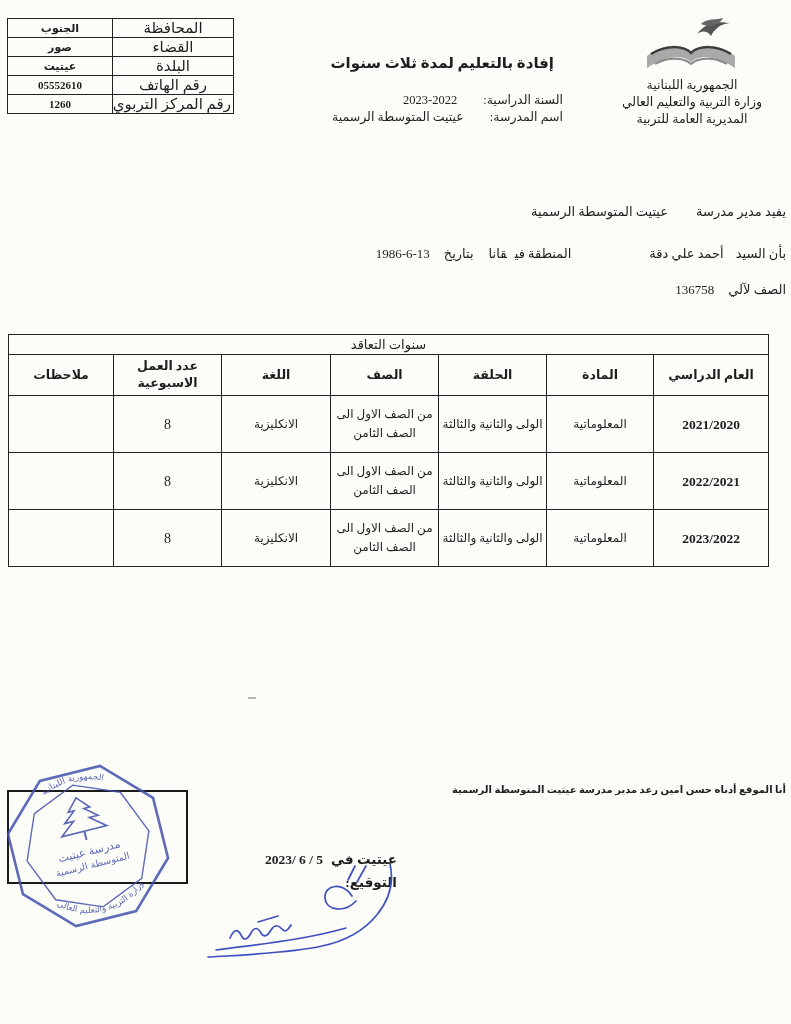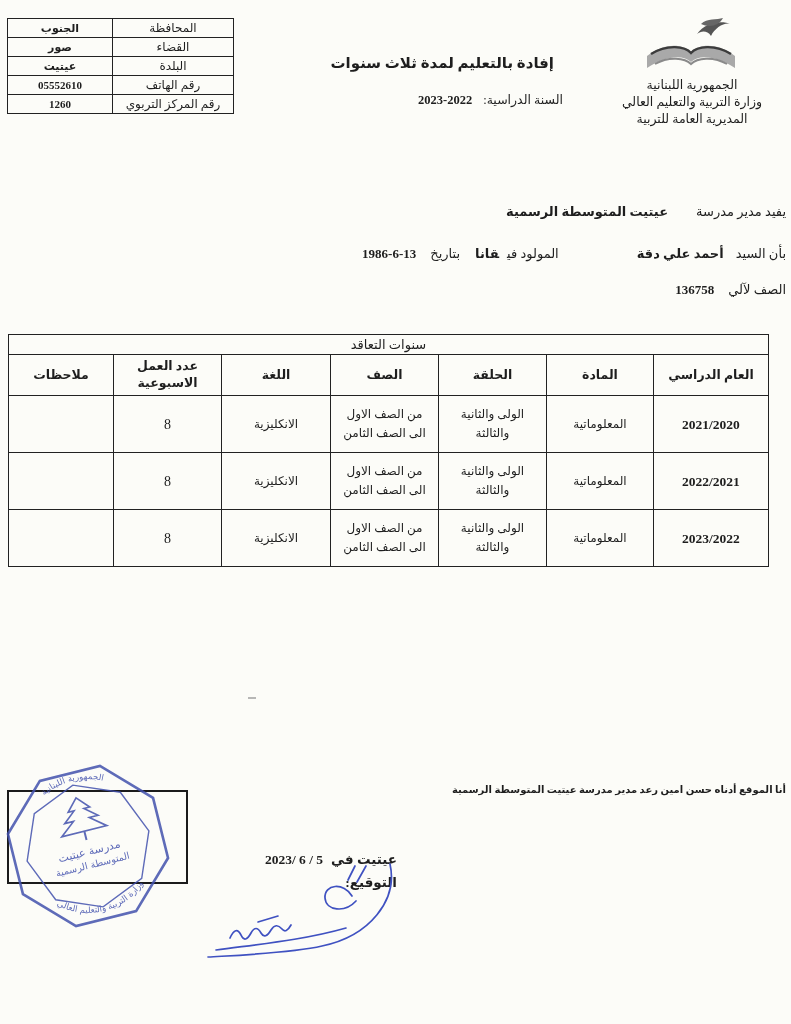--- a/index.html
+++ b/index.html
@@ -1,41 +1,41 @@
 <!DOCTYPE html>
 <html lang="ar"><head>
 <meta charset="utf-8">
 <style>
   html,body{margin:0;padding:0;background:#e8e8e8;}
   .page{
     position:relative;width:791px;height:1024px;background:#fcfcf8;
     font-family:"Liberation Serif","DejaVu Sans",serif;color:#1e1e1e;overflow:hidden;
     box-shadow:0 0 4px rgba(0,0,0,.2);
   }
-  .b{font-weight:bold;}
+  .b{font-weight:normal;}
   .num{direction:ltr;unicode-bidi:isolate;}
   
   table{border-collapse:collapse;}
   .info-table{position:absolute;left:7px;top:18px;width:226px;table-layout:fixed;direction:rtl;}
-  .info-table td{border:1px solid #222;height:18px;text-align:center;font-size:12px;padding:0 2px;overflow:hidden;white-space:nowrap;}
+  .info-table td{border:1px solid #222;height:18px;text-align:center;font-size:15px;padding:0 2px;overflow:hidden;white-space:nowrap;}
   .info-table td.val{font-weight:bold;font-size:11px;}
   
   .doc-title{position:absolute;left:288px;top:54px;width:266px;text-align:right;font-weight:bold;font-size:15px;direction:rtl;}
   .hdr-lines{position:absolute;right:228px;top:92px;direction:rtl;text-align:right;font-size:12.5px;line-height:17px;white-space:nowrap;}
-  .hdr-lines .lbl{margin-left:11px;}
+  .hdr-lines .lbl{margin-left:26px;}
   
   .logo{position:absolute;left:641px;top:18px;}
   .ministry{position:absolute;left:612px;top:77px;width:160px;text-align:center;direction:rtl;font-size:12.5px;line-height:17px;}
   
   .bline{position:absolute;right:5px;direction:rtl;white-space:nowrap;font-size:13px;}
   .g8{margin-left:8px;} .g12{margin-left:12px;text-align:right;} .g14{margin-left:14px;}
   .g28{margin-left:28px;} .g34{margin-left:15px;} .g78{margin-left:78px;}
   
   .contract-table{position:absolute;left:8px;top:334px;width:760px;table-layout:fixed;direction:rtl;font-size:12px;}
-  .contract-table th,.contract-table td{border:1px solid #222;text-align:center;vertical-align:middle;padding:1px 12px;}
+  .contract-table th,.contract-table td{border:1px solid #222;text-align:center;vertical-align:middle;padding:1px 3px;}
   .contract-table .trow{height:20px;font-size:13px;font-weight:normal;}
   .contract-table .hrow th{height:38px;font-size:12.5px;line-height:17px;}
   .contract-table .drow td{height:54px;line-height:19px;}
   .contract-table .year{font-weight:bold;font-size:13.5px;}
   .contract-table .hours{font-size:14px;}
   
   .statement{position:absolute;right:5px;top:784px;direction:rtl;white-space:nowrap;font-size:10px;font-weight:bold;}
   .black-box{position:absolute;left:7px;top:790px;width:177px;height:90px;border:2px solid #1b1b1b;}
   .stamp{position:absolute;left:2px;top:760px;transform:rotate(-14deg);opacity:.85;}
   .date-line{position:absolute;right:394px;top:851px;direction:rtl;white-space:nowrap;font-size:13.5px;font-weight:bold;}
@@ -74,20 +74,23 @@
       <td>رقم المركز التربوي</td>
       <td class="val num">1260</td>
         </tr>
   </tbody>
     </table>
 
   <div class="doc-title">إفادة بالتعليم لمدة ثلاث سنوات</div>
   <div class="hdr-lines">
     <div>
       <span class="lbl">السنة الدراسية:</span><span class="b num">2023-2022</span>
+    </div>
+    <div>
+      <span class="lbl">اسم المدرسة:</span><span class="b">عيتيت المتوسطة الرسمية</span>
     </div>
   </div>
 
   <svg class="logo" width="100" height="58" viewBox="0 0 100 58">
     <path d="M56,16 C64,4 80,2 90,6 C83,4 74,10 70,18 C66,12 60,13 56,16 Z" fill="#555"></path>
     <path d="M60,6 C66,0 76,2 82,0 C78,8 68,10 60,6 Z" fill="#666"></path>
     <path d="M6,38 C24,24 42,26 50,34 L50,44 C42,36 24,38 6,50 Z" fill="#a9a9a9"></path>
     <path d="M94,38 C76,24 58,26 50,34 L50,44 C58,36 76,38 94,50 Z" fill="#a9a9a9"></path>
     <path d="M10,36 C26,26 44,28 50,35 C56,28 74,26 90,36" fill="none" stroke="#3c3c3c" stroke-width="2.4"></path>
     <path d="M14,46 C28,38 44,40 50,46 C56,40 72,38 86,46" fill="none" stroke="#8a8a8a" stroke-width="2"></path>
@@ -95,21 +98,21 @@
   <div class="ministry">
     <div>الجمهورية اللبنانية</div>
     <div>وزارة التربية والتعليم العالي</div>
     <div>المديرية العامة للتربية</div>
   </div>
 
   <div class="bline" style="top:204px;">
     <span class="g28">يفيد مدير مدرسة</span><span class="b">عيتيت المتوسطة الرسمية</span>
   </div>
   <div class="bline" style="top:246px;">
-    <span class="g12">بأن السيد</span><span class="b g78">أحمد علي دقة</span><span class="g8">المولود في</span><span class="b g34">قانا</span><span class="g14">بتاريخ</span><span class="b num">1986-6-13</span>
+    <span class="g12">بأن السيد</span><span class="b g78">أحمد علي دقة</span><span class="g8">المنطقة في</span><span class="b g34">قانا</span><span class="g14">بتاريخ</span><span class="b num">1986-6-13</span>
   </div>
   <div class="bline" style="top:282px;">
     <span class="g14">الصف لآلي</span><span class="b num">136758</span>
   </div>
 
   <table class="contract-table">
     <colgroup>
       <col style="width:115px">
         <col style="width:107px">
         <col style="width:108px">

